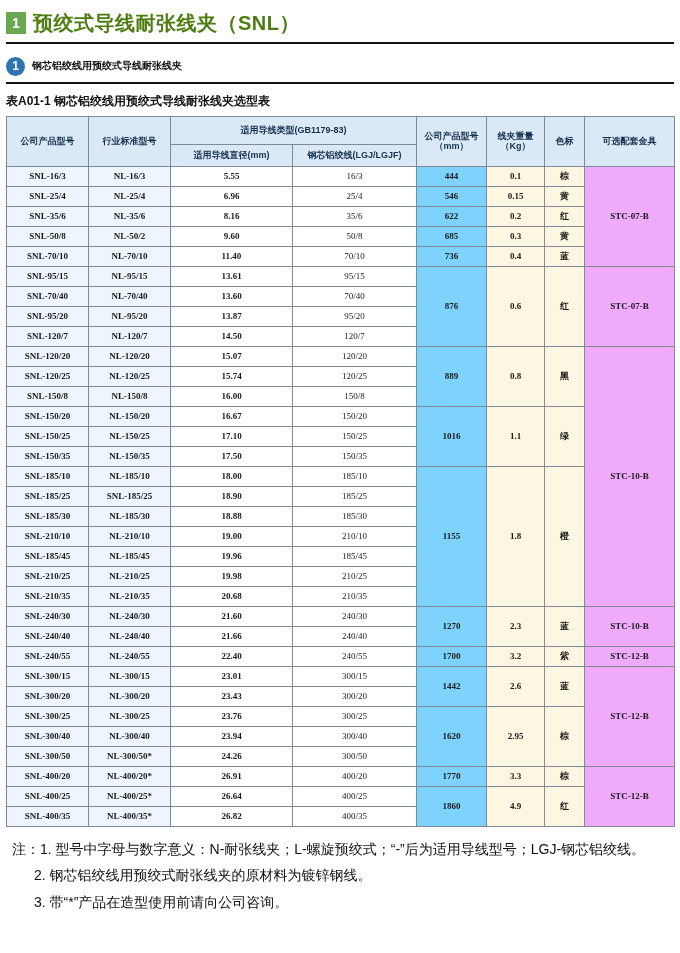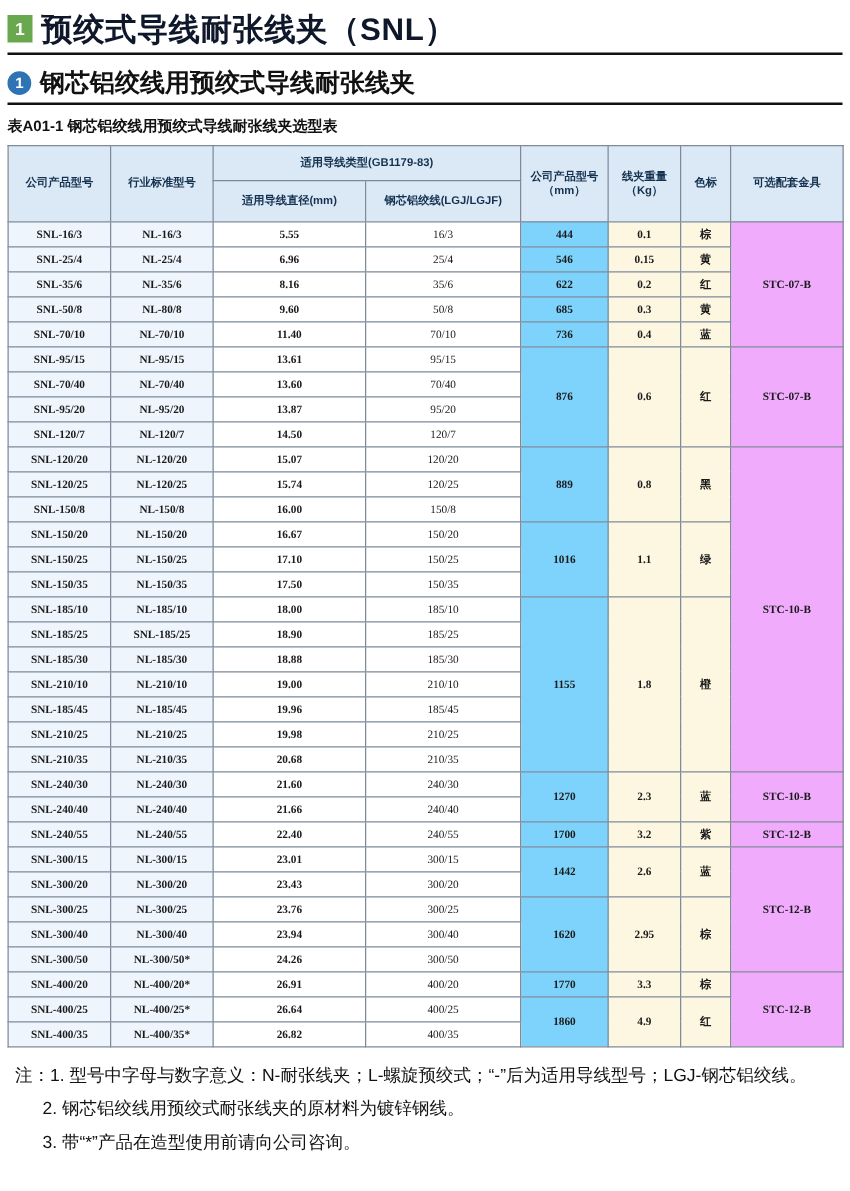--- a/index.html
+++ b/index.html
@@ -26,24 +26,24 @@
     background: #6aa84f;
     color: #ffffff;
     font-family: "Liberation Sans", sans-serif;
     font-size: 14px;
     font-weight: bold;
     display: flex; align-items: center; justify-content: center;
     margin-right: 7px;
   }
   .h1 .txt {
     font-family: "Liberation Sans", sans-serif;
-    font-size: 25px;
+    font-size: 20px;
     font-weight: bold;
     letter-spacing: 0.5px;
-    color: #0f172a;
+    color: #4d7c0f;
   }
   .rule {
     height: 2px;
     background: #111;
     margin: 4px 6px 0 6px;
   }
   .h2 {
     display: flex;
     align-items: center;
     margin: 9px 0 0 6px;
@@ -55,21 +55,21 @@
     background: #2e74b5;
     color: #ffffff;
     font-family: "Liberation Sans", sans-serif;
     font-size: 12px;
     font-weight: bold;
     display: flex; align-items: center; justify-content: center;
     margin-right: 7px;
   }
   .h2 .txt {
     font-family: "Liberation Sans", sans-serif;
-    font-size: 20px;
+    font-size: 10px;
     font-weight: bold;
     color: #111;
   }
   .rule2 {
     height: 1.5px;
     background: #111;
     margin: 3px 6px 0 6px;
   }
   .tbl-caption {
     font-family: "Liberation Sans", sans-serif;
@@ -96,21 +96,21 @@
     line-height: 1.15;
   }
   table.spec thead th {
     background: #dbe9f7;
     font-weight: bold;
     font-family: "Liberation Sans", sans-serif;
     font-size: 9px;
     color: #14324f;
   }
   thead .hrow1 th { height: 28px; }
-  thead .hrow2 th { height: 33px; }
+  thead .hrow2 th { height: 22px; }
 
   td.model, td.std {
     background: #eef5fc;
     font-weight: bold;
     font-size: 9px;
     height: 20px;
   }
   td.dia { background: #ffffff; font-weight: bold; }
   td.cond { background: #ffffff; }
   td.len  { background: #7dd3fc; font-weight: bold; }
@@ -200,21 +200,21 @@
           <td class="model">SNL-35/6</td>
           <td class="std">NL-35/6</td>
           <td class="dia">8.16</td>
           <td class="cond">35/6</td>
           <td class="len">622</td>
           <td class="wt">0.2</td>
           <td class="color">红</td>
         </tr>
         <tr>
           <td class="model">SNL-50/8</td>
-          <td class="std">NL-80/8</td>
+          <td class="std">NL-50/2</td>
           <td class="dia">9.60</td>
           <td class="cond">50/8</td>
           <td class="len">685</td>
           <td class="wt">0.3</td>
           <td class="color">黄</td>
         </tr>
         <tr>
           <td class="model">SNL-70/10</td>
           <td class="std">NL-70/10</td>
           <td class="dia">11.40</td>

